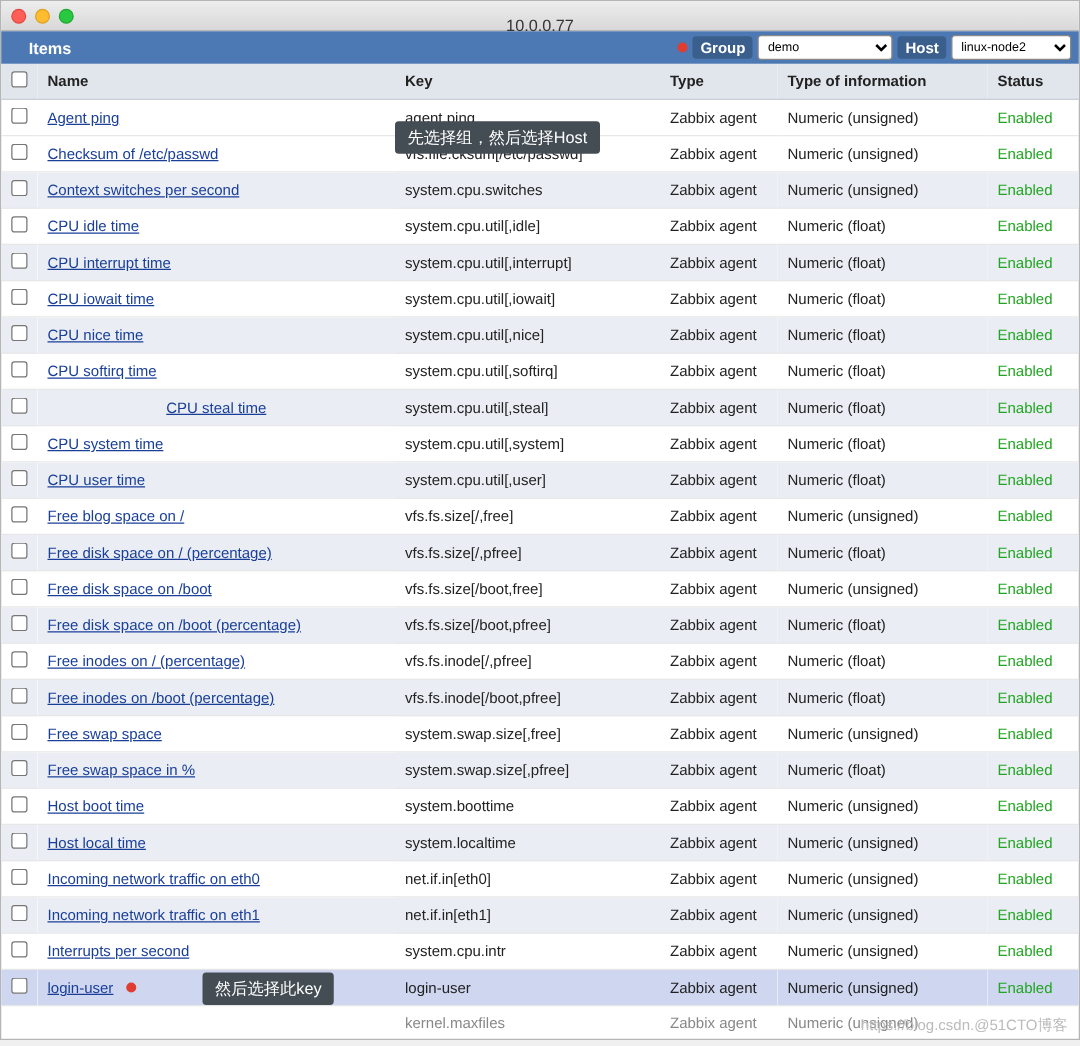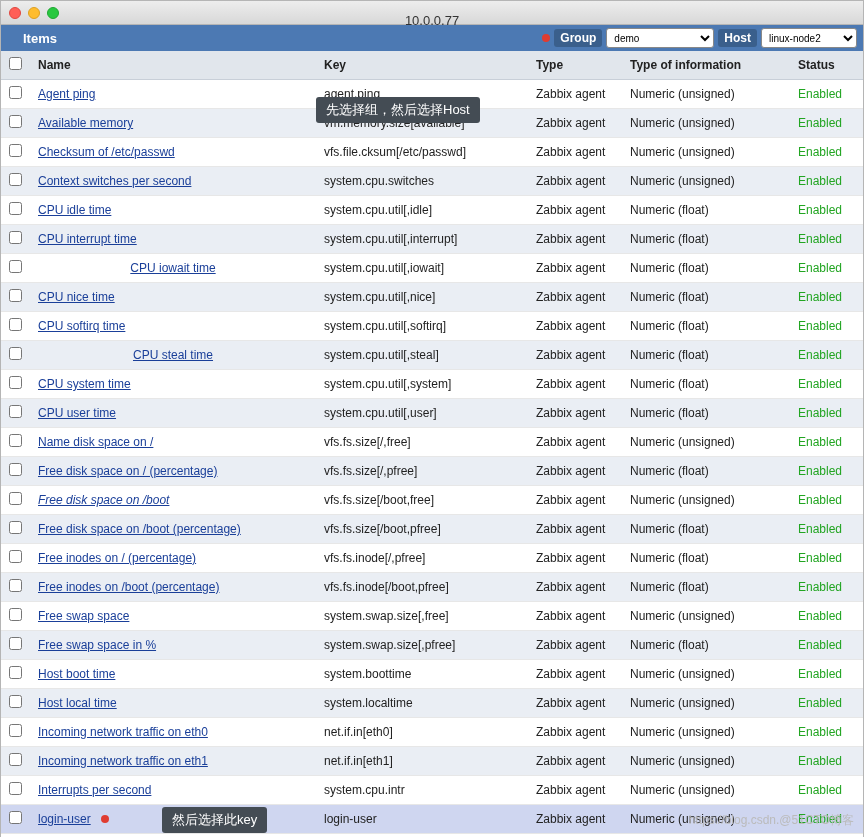--- a/index.html
+++ b/index.html
@@ -85,28 +85,20 @@
     </thead>
     <tbody id="items-body">
         <tr>
           <td class="col-check"><input type="checkbox" style=""></td>
           <td class="col-name" style="position: relative;"><a href="#" class="item-link">Agent ping</a></td>
           <td class="col-key">agent.ping</td>
           <td class="col-type">Zabbix agent</td>
           <td class="col-info">Numeric (unsigned)</td>
           <td><span class="enabled">Enabled</span></td>
         </tr>
-        <tr class="alt">
-          <td class="col-check"><input type="checkbox" style=""></td>
-          <td class="col-name" style="position: relative;"><a href="#" class="item-link">Available memory</a></td>
-          <td class="col-key">vm.memory.size[available]</td>
-          <td class="col-type">Zabbix agent</td>
-          <td class="col-info">Numeric (unsigned)</td>
-          <td><span class="enabled">Enabled</span></td>
-        </tr>
         <tr>
           <td class="col-check"><input type="checkbox" style=""></td>
           <td class="col-name" style="position: relative;"><a href="#" class="item-link">Checksum of /etc/passwd</a></td>
           <td class="col-key">vfs.file.cksum[/etc/passwd]</td>
           <td class="col-type">Zabbix agent</td>
           <td class="col-info">Numeric (unsigned)</td>
           <td><span class="enabled">Enabled</span></td>
         </tr>
         <tr class="alt">
           <td class="col-check"><input type="checkbox" style=""></td>
@@ -127,21 +119,21 @@
         <tr class="alt">
           <td class="col-check"><input type="checkbox" style=""></td>
           <td class="col-name" style="position: relative;"><a href="#" class="item-link">CPU interrupt time</a></td>
           <td class="col-key">system.cpu.util[,interrupt]</td>
           <td class="col-type">Zabbix agent</td>
           <td class="col-info">Numeric (float)</td>
           <td><span class="enabled">Enabled</span></td>
         </tr>
         <tr>
           <td class="col-check"><input type="checkbox" style=""></td>
-          <td class="col-name" style="position: relative; text-align: center;"><a href="#" class="item-link">CPU iowait time</a></td>
+          <td class="col-name" style="position: relative;"><a href="#" class="item-link">CPU iowait time</a></td>
           <td class="col-key">system.cpu.util[,iowait]</td>
           <td class="col-type">Zabbix agent</td>
           <td class="col-info">Numeric (float)</td>
           <td><span class="enabled">Enabled</span></td>
         </tr>
         <tr class="alt">
           <td class="col-check"><input type="checkbox" style=""></td>
           <td class="col-name" style="position: relative;"><a href="#" class="item-link">CPU nice time</a></td>
           <td class="col-key">system.cpu.util[,nice]</td>
           <td class="col-type">Zabbix agent</td>
@@ -175,37 +167,37 @@
         <tr class="alt">
           <td class="col-check"><input type="checkbox" style=""></td>
           <td class="col-name" style="position: relative;"><a href="#" class="item-link">CPU user time</a></td>
           <td class="col-key">system.cpu.util[,user]</td>
           <td class="col-type">Zabbix agent</td>
           <td class="col-info">Numeric (float)</td>
           <td><span class="enabled">Enabled</span></td>
         </tr>
         <tr>
           <td class="col-check"><input type="checkbox" style=""></td>
-          <td class="col-name" style="position: relative;"><a href="#" class="item-link">Name disk space on /</a></td>
+          <td class="col-name" style="position: relative;"><a href="#" class="item-link">Free blog space on /</a></td>
           <td class="col-key">vfs.fs.size[/,free]</td>
           <td class="col-type">Zabbix agent</td>
           <td class="col-info">Numeric (unsigned)</td>
           <td><span class="enabled">Enabled</span></td>
         </tr>
         <tr class="alt">
           <td class="col-check"><input type="checkbox" style=""></td>
           <td class="col-name" style="position: relative;"><a href="#" class="item-link">Free disk space on / (percentage)</a></td>
           <td class="col-key">vfs.fs.size[/,pfree]</td>
           <td class="col-type">Zabbix agent</td>
           <td class="col-info">Numeric (float)</td>
           <td><span class="enabled">Enabled</span></td>
         </tr>
         <tr>
           <td class="col-check"><input type="checkbox" style=""></td>
-          <td class="col-name" style="position: relative; font-style: italic;"><a href="#" class="item-link">Free disk space on /boot</a></td>
+          <td class="col-name" style="position: relative;"><a href="#" class="item-link">Free disk space on /boot</a></td>
           <td class="col-key">vfs.fs.size[/boot,free]</td>
           <td class="col-type">Zabbix agent</td>
           <td class="col-info">Numeric (unsigned)</td>
           <td><span class="enabled">Enabled</span></td>
         </tr>
         <tr class="alt">
           <td class="col-check"><input type="checkbox" style=""></td>
           <td class="col-name" style="position: relative;"><a href="#" class="item-link">Free disk space on /boot (percentage)</a></td>
           <td class="col-key">vfs.fs.size[/boot,pfree]</td>
           <td class="col-type">Zabbix agent</td>

